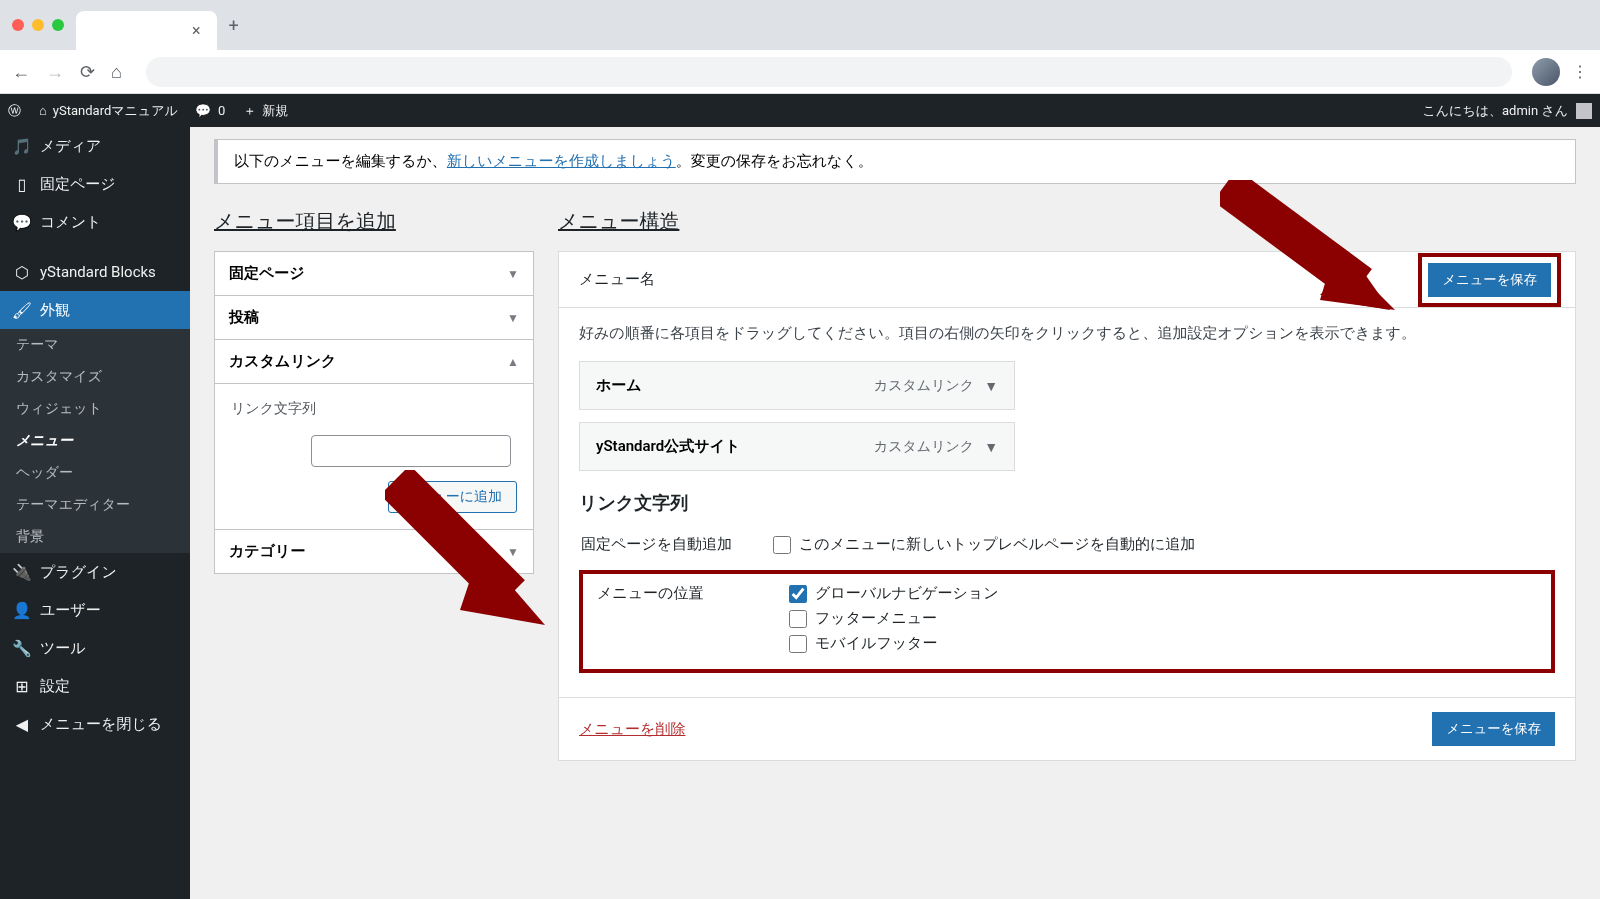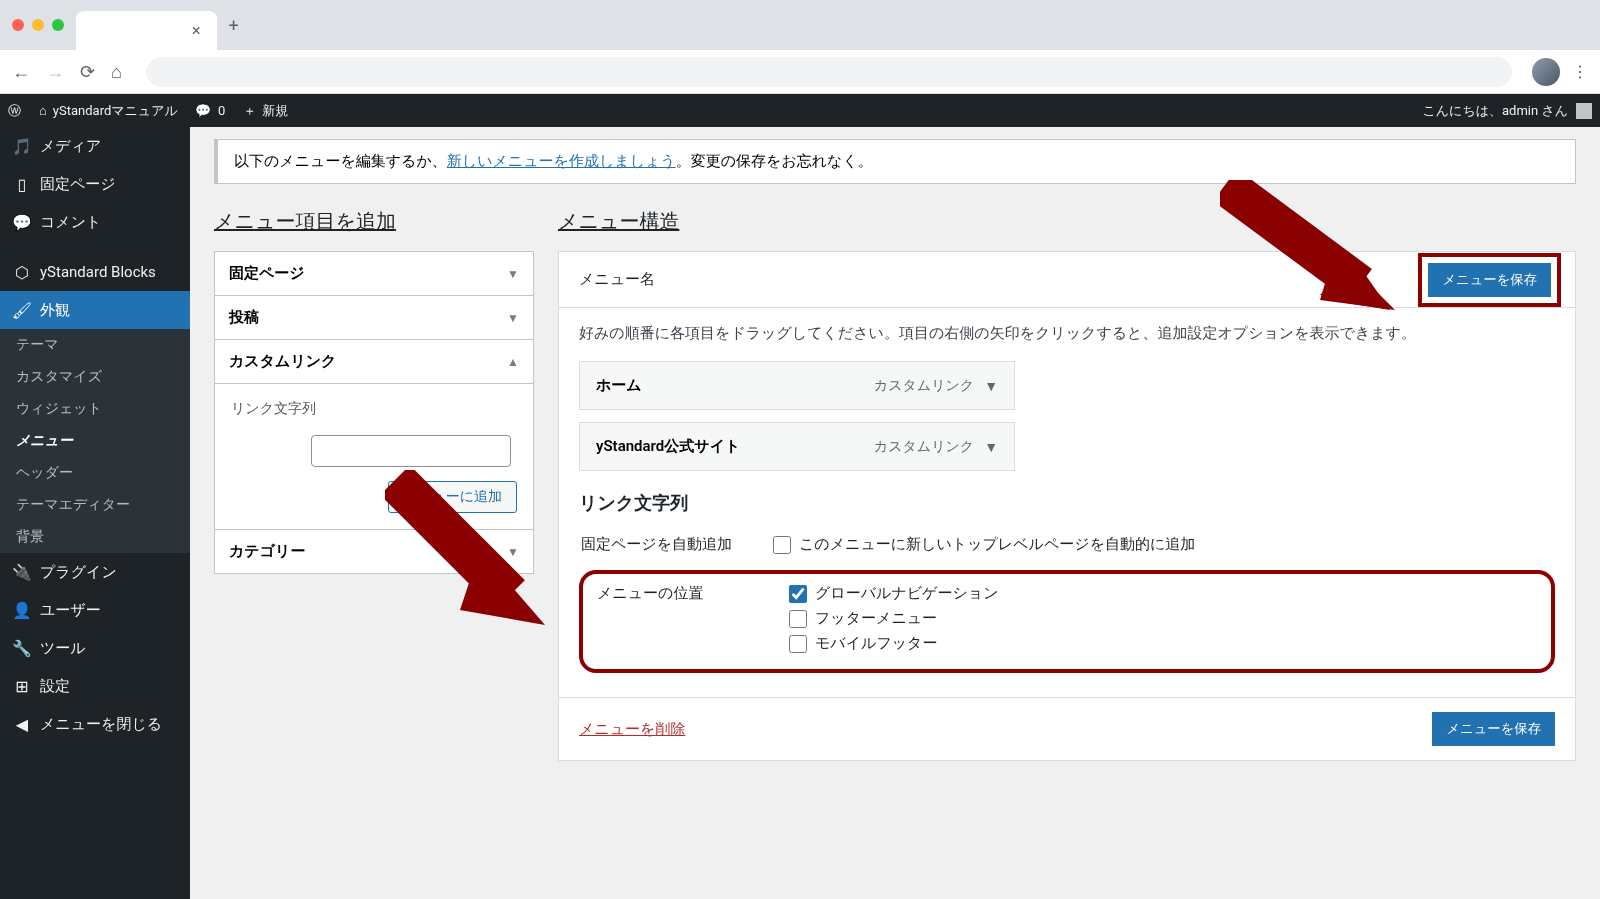--- a/index.html
+++ b/index.html
@@ -286,21 +286,21 @@
                 <td>固定ページを自動追加</td>
                 <td>
                   <div class="checkbox-row">
                     <input type="checkbox" style="">
                     <label>このメニューに新しいトップレベルページを自動的に追加</label>
                   </div>
                 </td>
               </tr>
             </tbody>
               </table>
-            <table class="settings-table highlight-red" style="border-collapse:separate;border-radius:17px;">
+            <table class="settings-table highlight-red" style="border-collapse:separate;">
               <tbody>
                   <tr>
                 <td style="padding:8px 12px;">メニューの位置</td>
                 <td style="padding:8px 12px;">
                   <div class="checkbox-row">
                     <input type="checkbox" checked="" style="">
                     <label>グローバルナビゲーション</label>
                   </div>
                   <div class="checkbox-row">
                     <input type="checkbox" style="">

